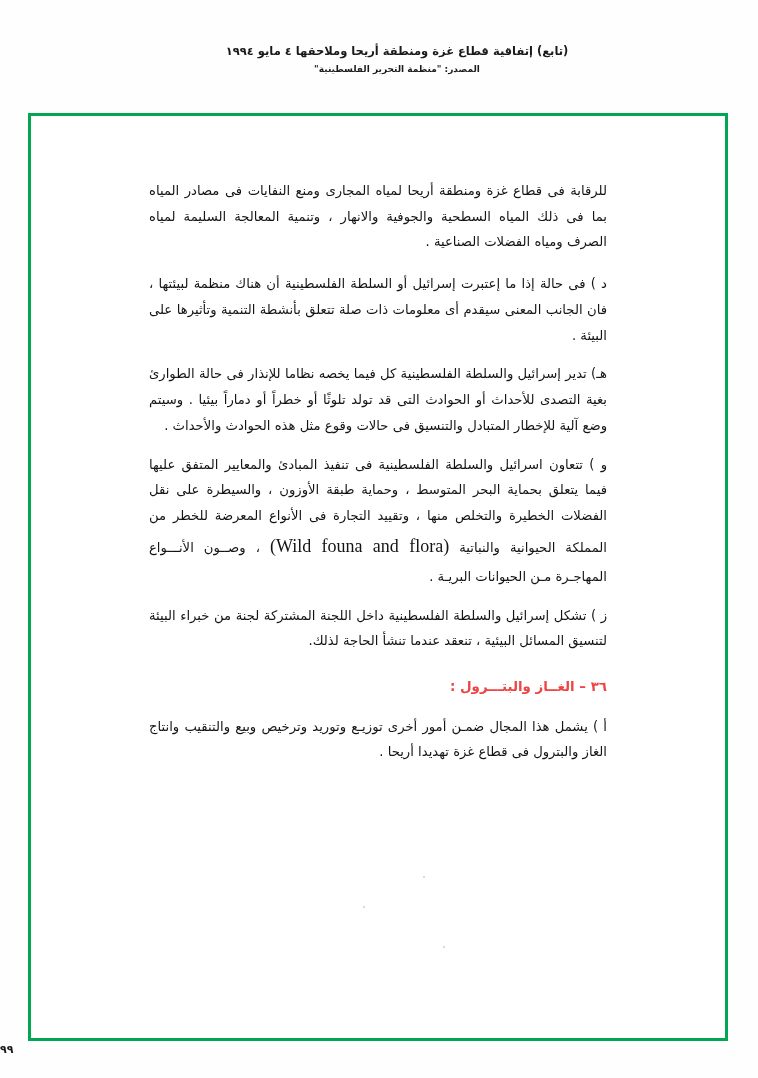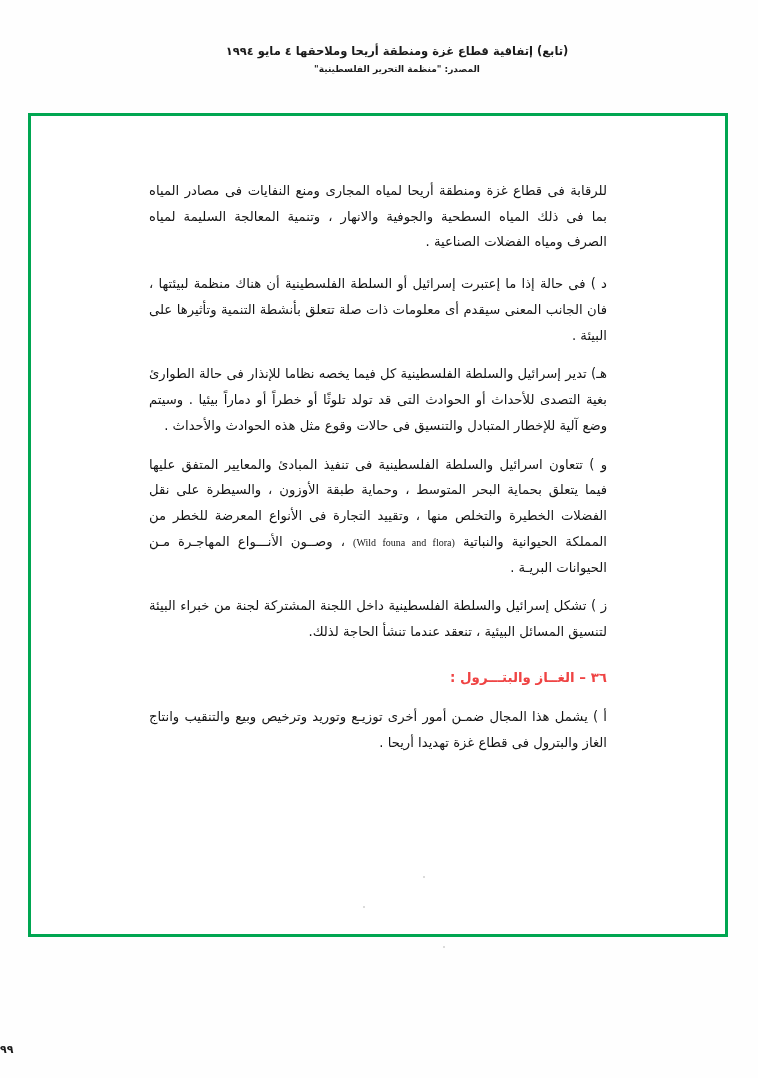--- a/index.html
+++ b/index.html
@@ -47,21 +47,21 @@
     color: #1a1a1a;
     direction: rtl;
   }
 
   
   .frame {
     position: absolute;
     top: 113px;
     left: 28px;
     width: 700px;
-    height: 824px;
+    height: 928px;
     border: 3px solid #00a651;
     box-sizing: border-box;
     background: #ffffff;
   }
 
   
   .content {
     position: absolute;
     top: 62px;
     right: 118px;
@@ -79,21 +79,21 @@
     text-align: justify;
     text-justify: inter-word;
     direction: rtl;
   }
   .para.first {
     margin-bottom: 16px;
   }
 
   .latin {
     font-family: "Liberation Serif", serif;
-    font-size: 10px;
+    font-size: 18px;
     direction: ltr;
     unicode-bidi: embed;
   }
 
   .heading {
     margin: 20px 0 14px 0;
     font-family: "DejaVu Sans", sans-serif;
     font-size: 13.4px;
     line-height: 1.9;
     color: #ef4444;

